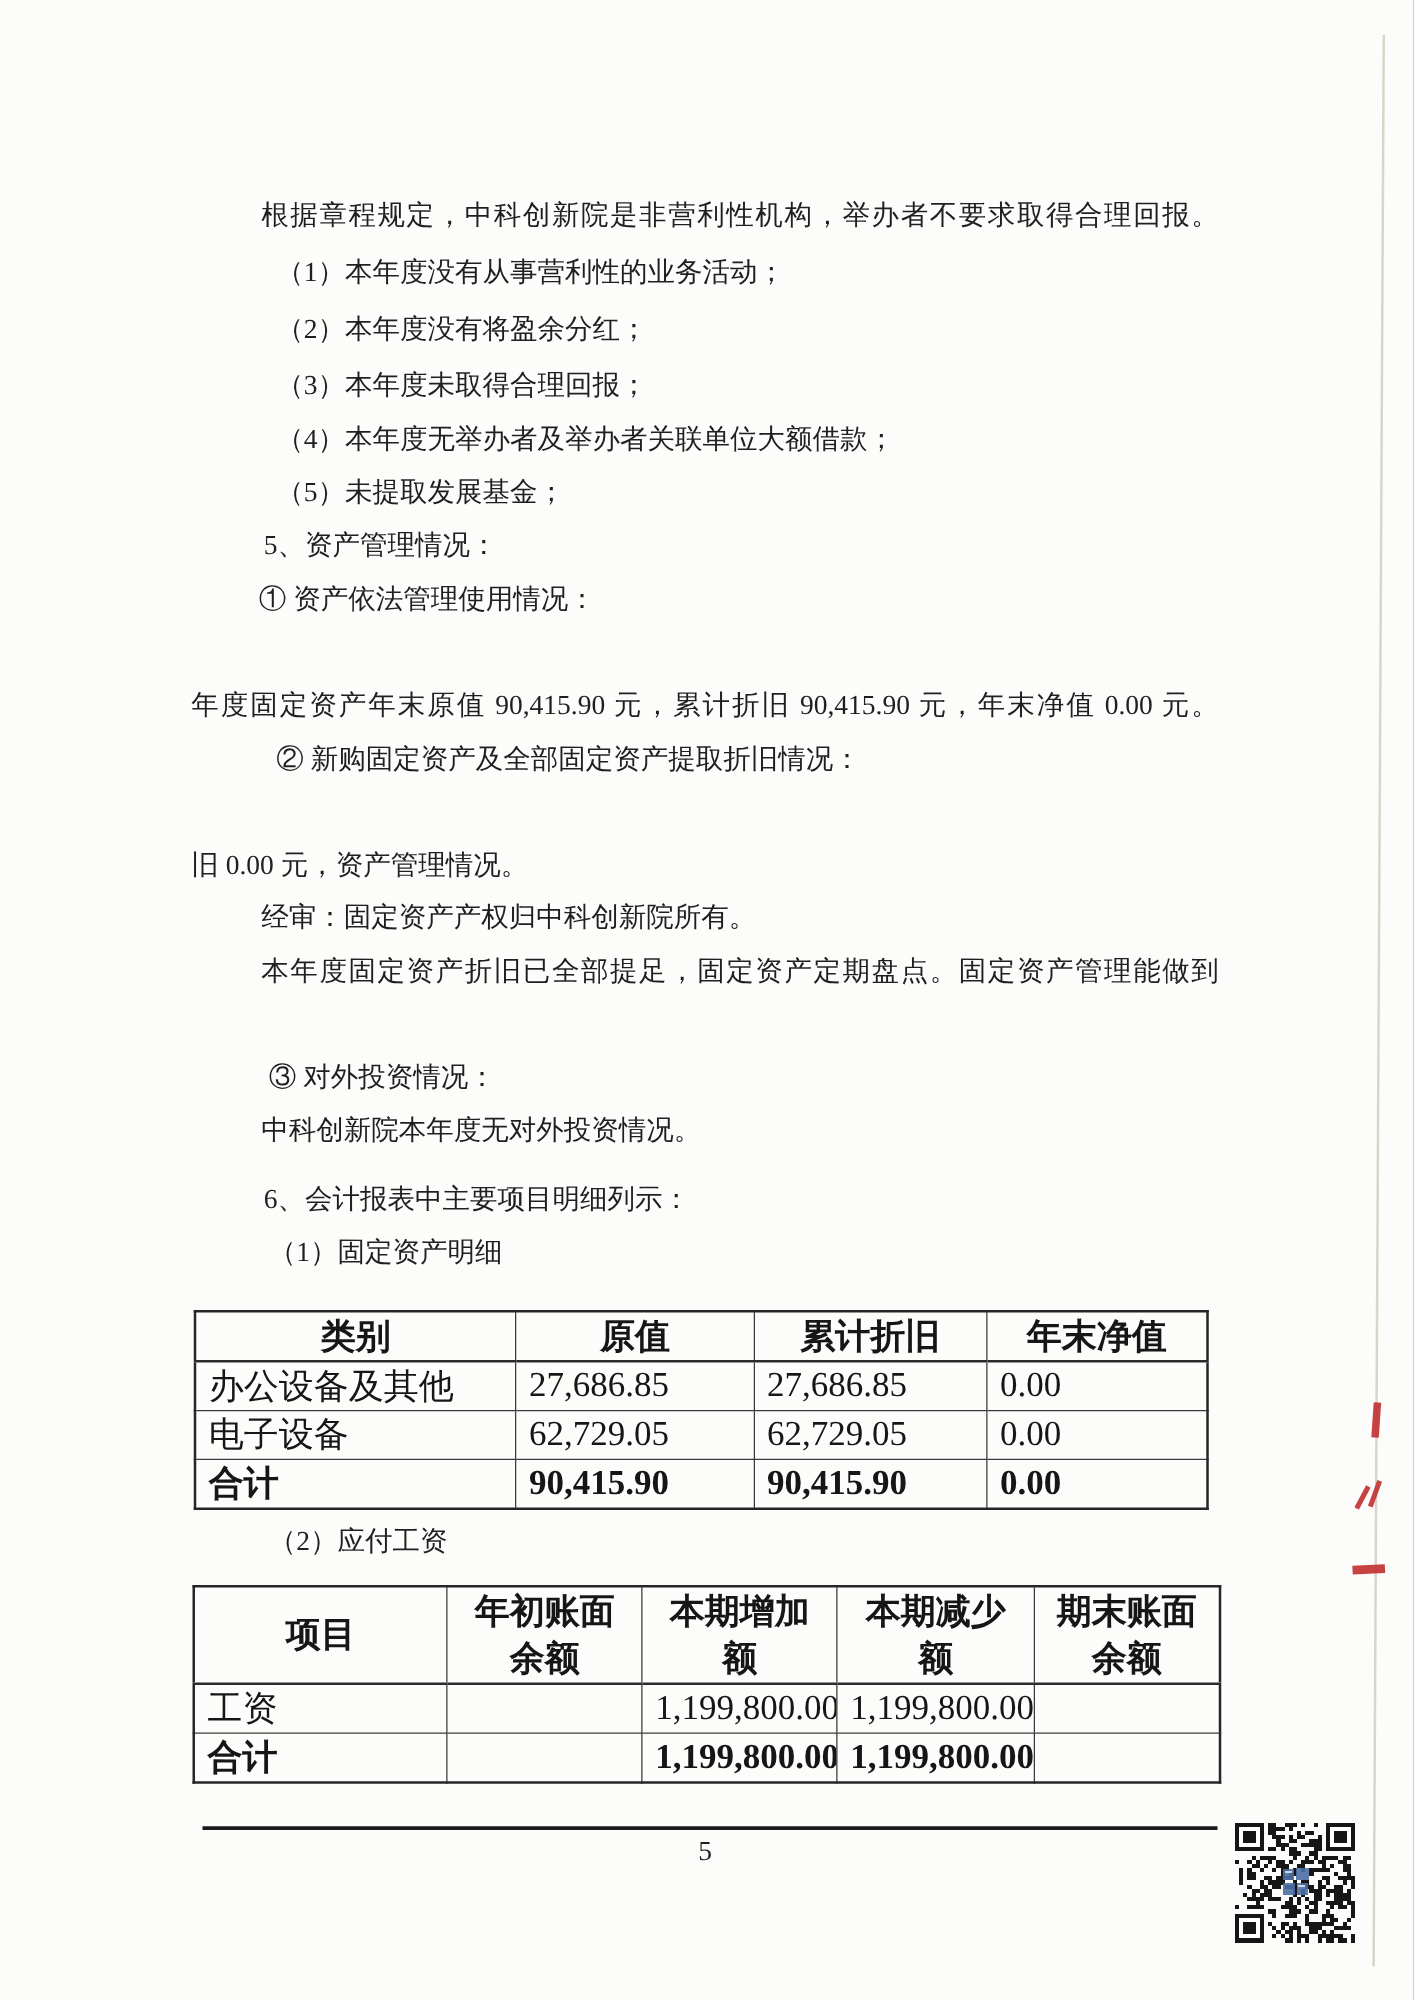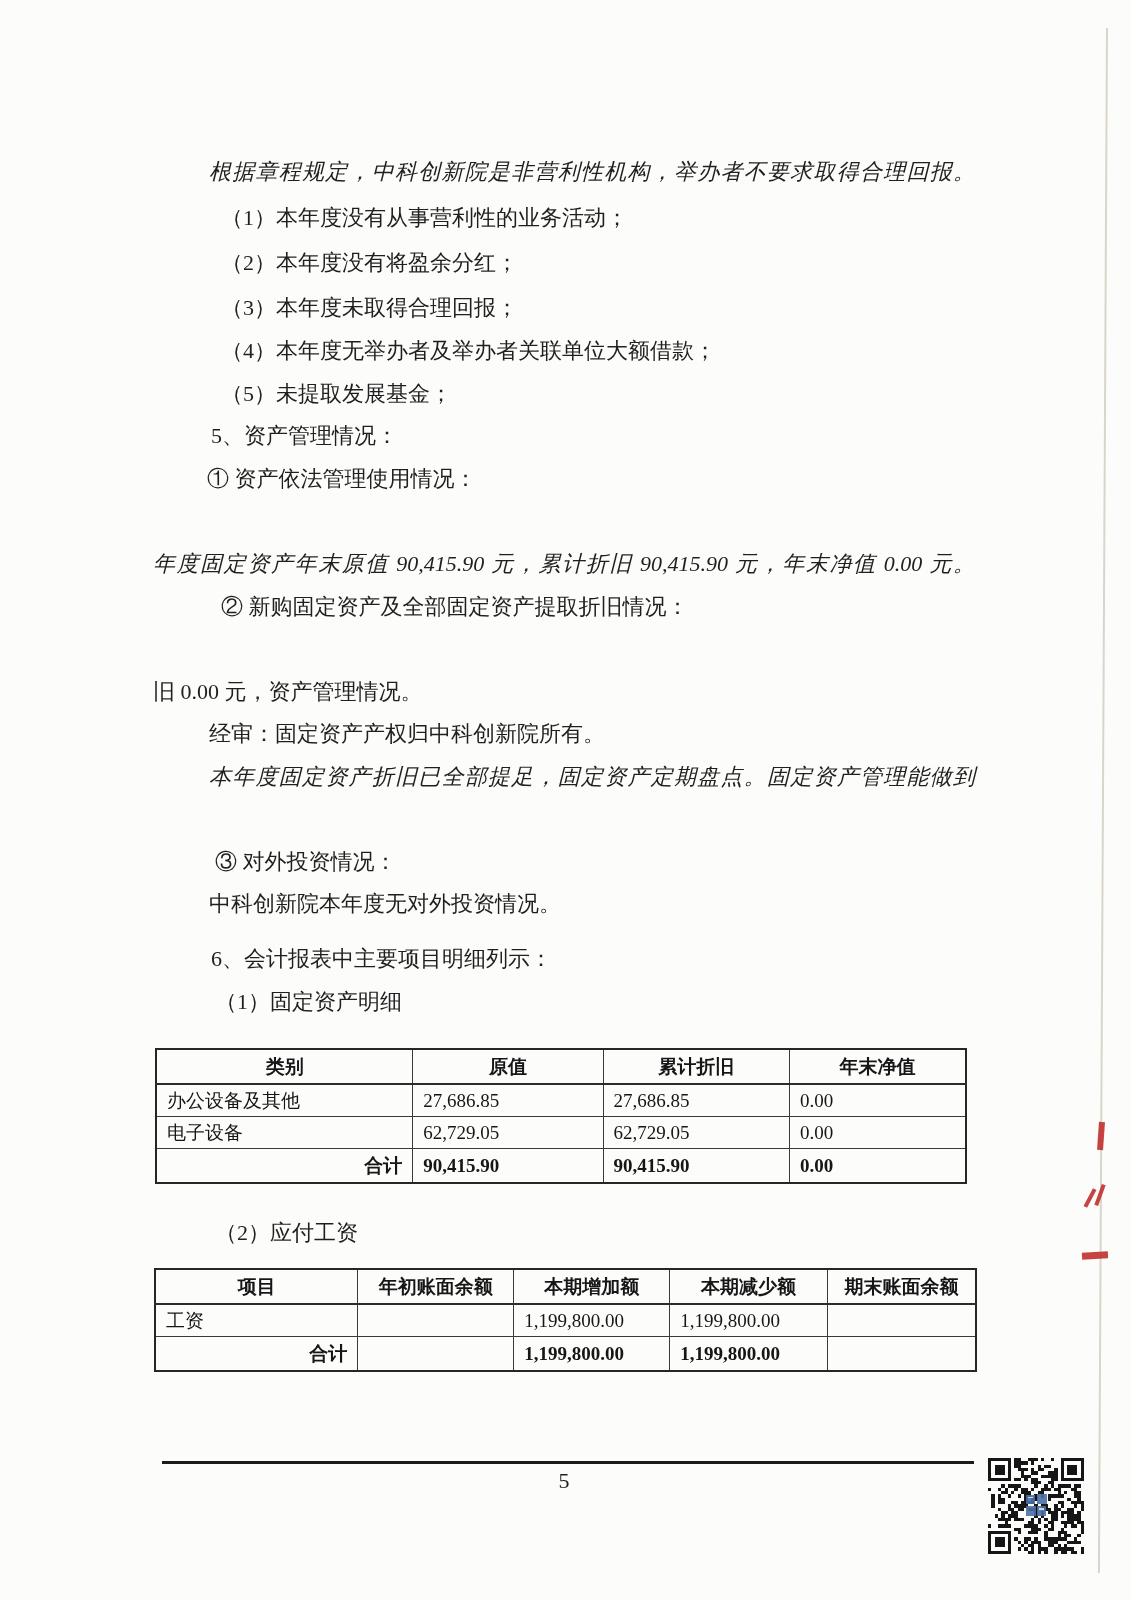--- a/index.html
+++ b/index.html
@@ -12,34 +12,34 @@
     font-family:"Liberation Serif","DejaVu Serif",serif;
     color:#1f1f1f;
   }
   .tline {
     position:absolute;
     left:153px; width:822px;
     font-size:22px; line-height:30px;
     color:#1f1f1f;
     white-space:normal;
   }
-  .just { text-align:justify; text-align-last:justify;font-style:italic; }
+  .just { text-align:justify; text-align-last:justify; }
   .ind-para  { padding-left:56px; box-sizing:border-box; }
   .ind-item  { padding-left:68px; box-sizing:border-box; }
   .ind-sec   { padding-left:58px; box-sizing:border-box; }
   .ind-circ1 { padding-left:54px; box-sizing:border-box; }
   .ind-circ2 { padding-left:68px; box-sizing:border-box; }
   .ind-circ3 { padding-left:62px; box-sizing:border-box; }
   .ind-title { padding-left:62px; box-sizing:border-box; }
 
   table.doc {
     position:absolute;
     border-collapse:collapse;
     table-layout:fixed;
-    font-size:19px;
+    font-size:28px;
     color:#161616;
   }
   table.doc td {
     border:1px solid #3a3a3a;
     height:31px;
     padding:0 10px;
     overflow:hidden;
   }
   table.doc { border:2px solid #262626; }
   table.doc tr.hdr td {
@@ -50,21 +50,21 @@
     height:33px;
   }
   table.doc td.cat { text-align:left; }
   table.doc td.num { font-family:"Liberation Serif","DejaVu Serif",serif; }
   table.doc tr.total td {
     border-top:1.5px solid #2c2c2c;
     font-weight:bold;
     height:33px;
   }
   table.doc tr.total td.cat {
-    text-align:right;
+    text-align:left;
     font-family:"Liberation Sans","DejaVu Sans",sans-serif;
   }
 
   .footer-rule {
     position:absolute;
     left:162px; top:1461px;
     width:812px; height:3px;
     background:#1b1b1b;
   }
   .page-num {

